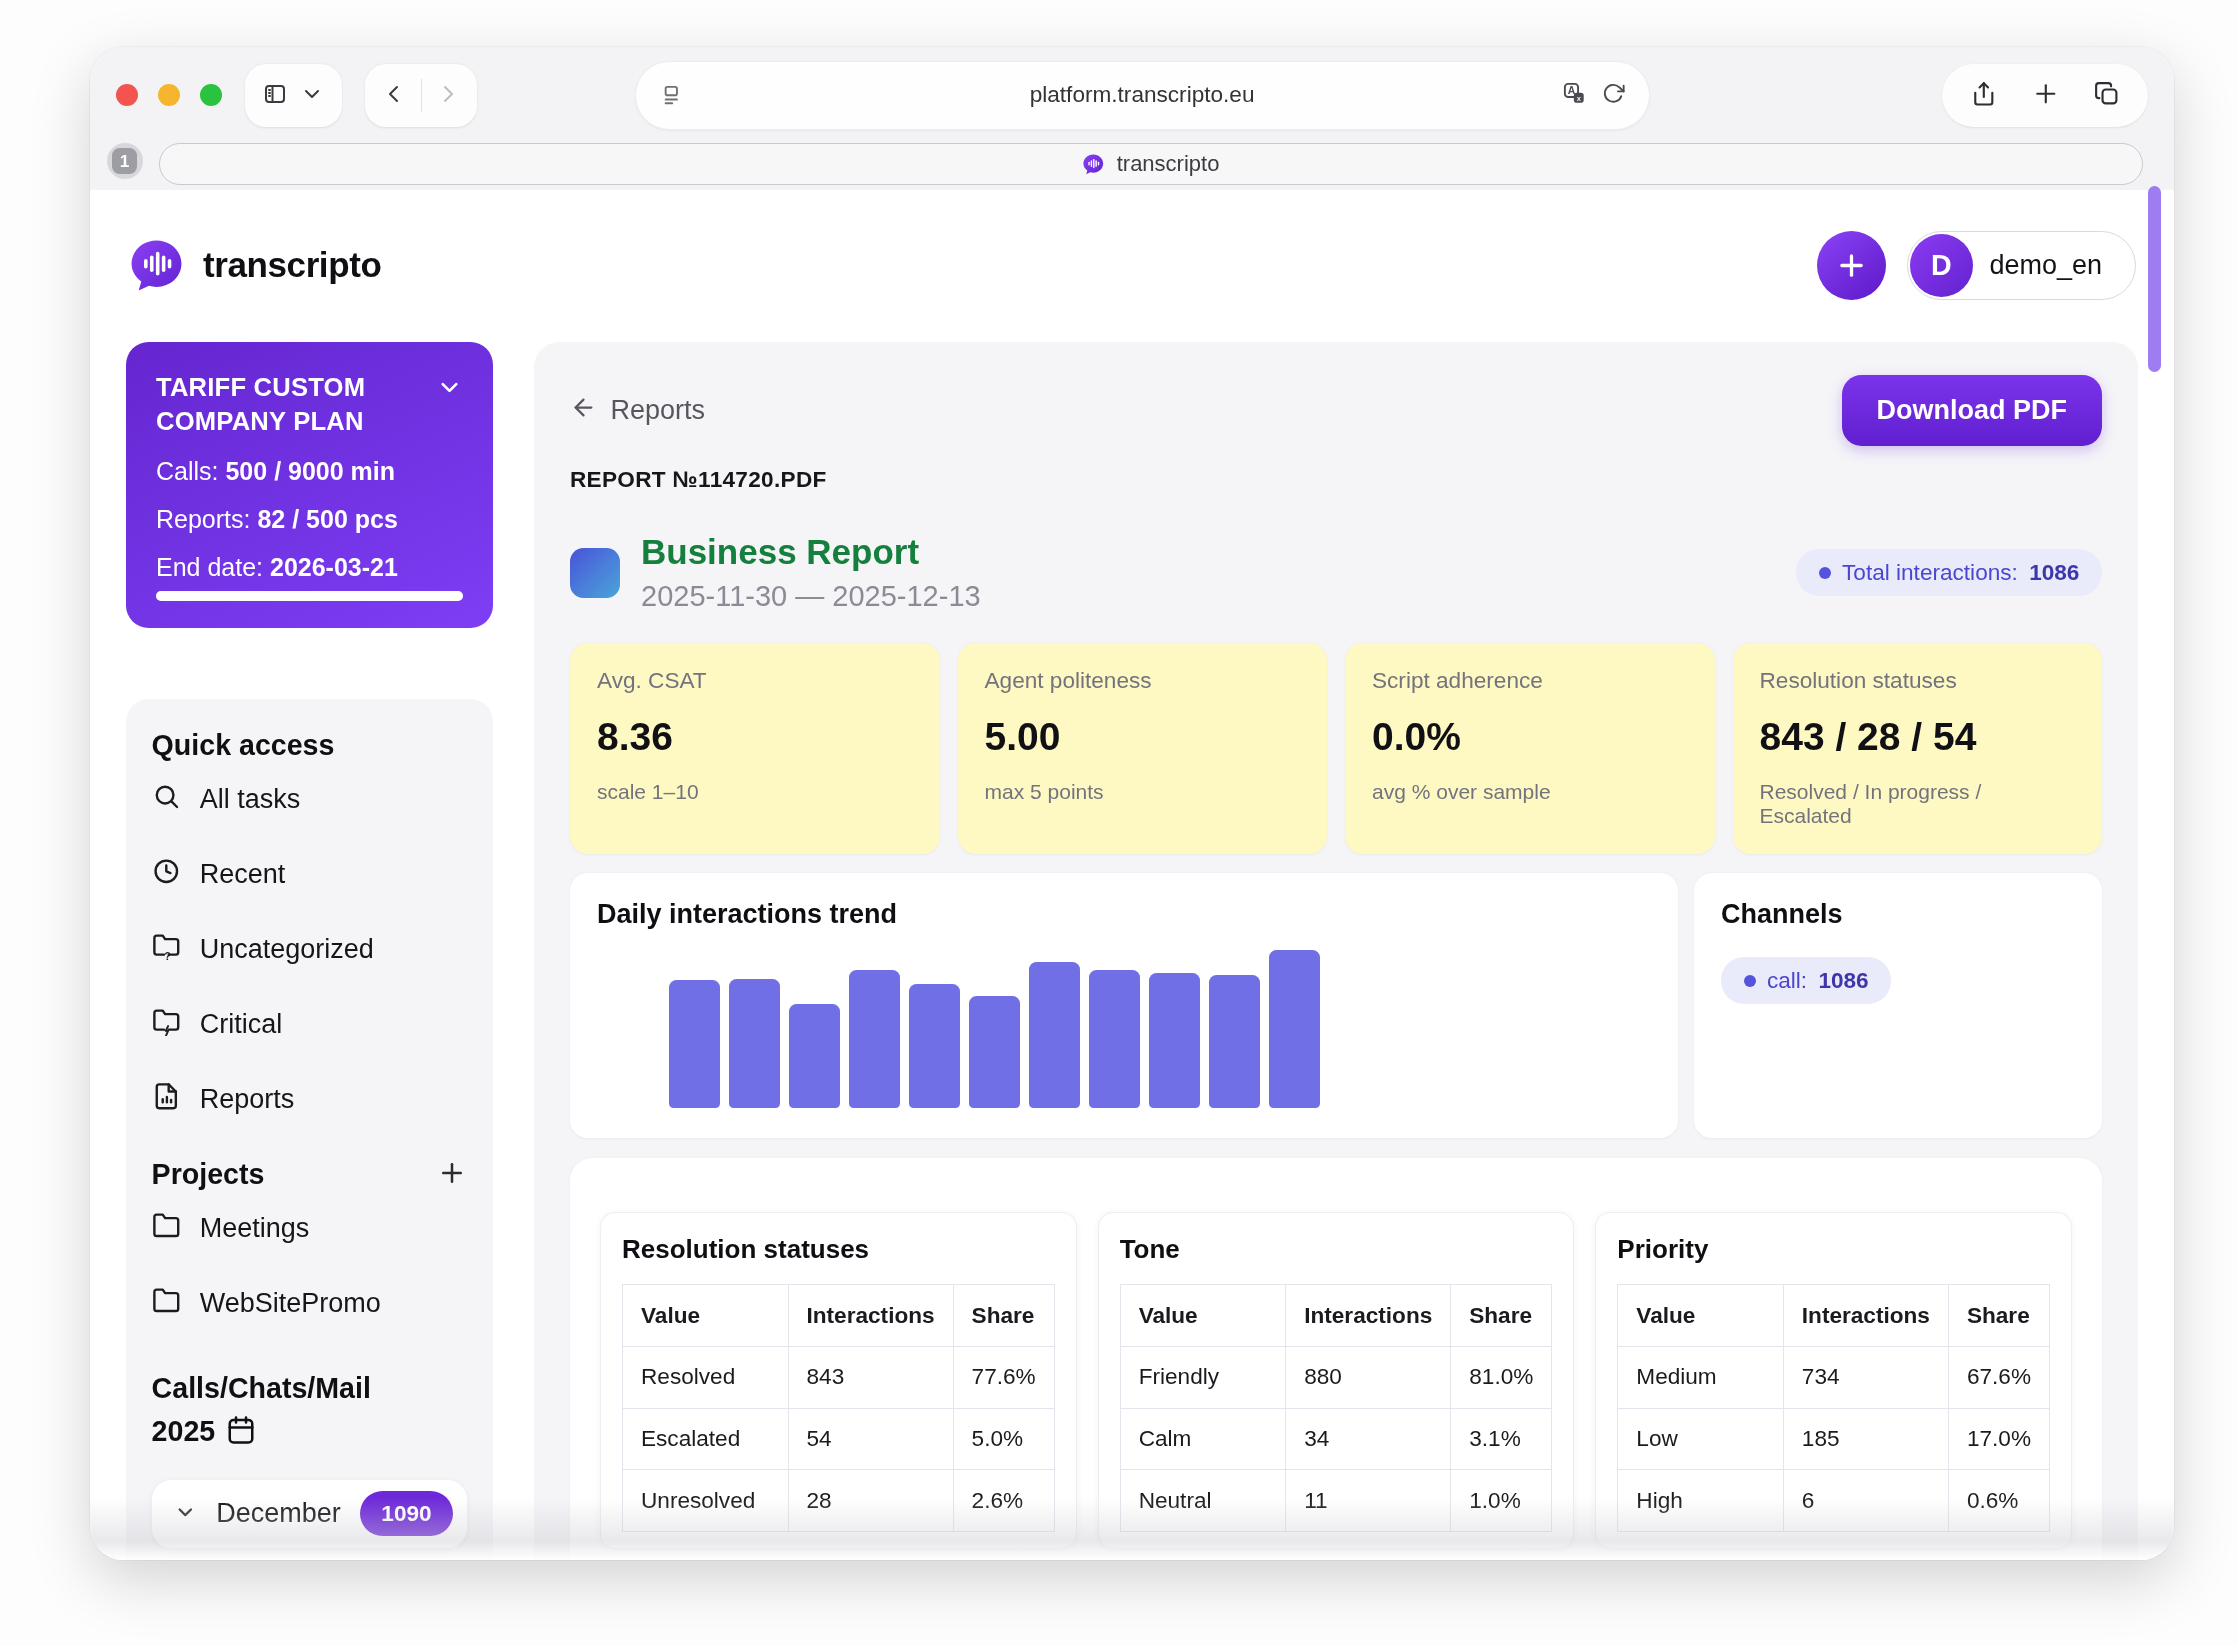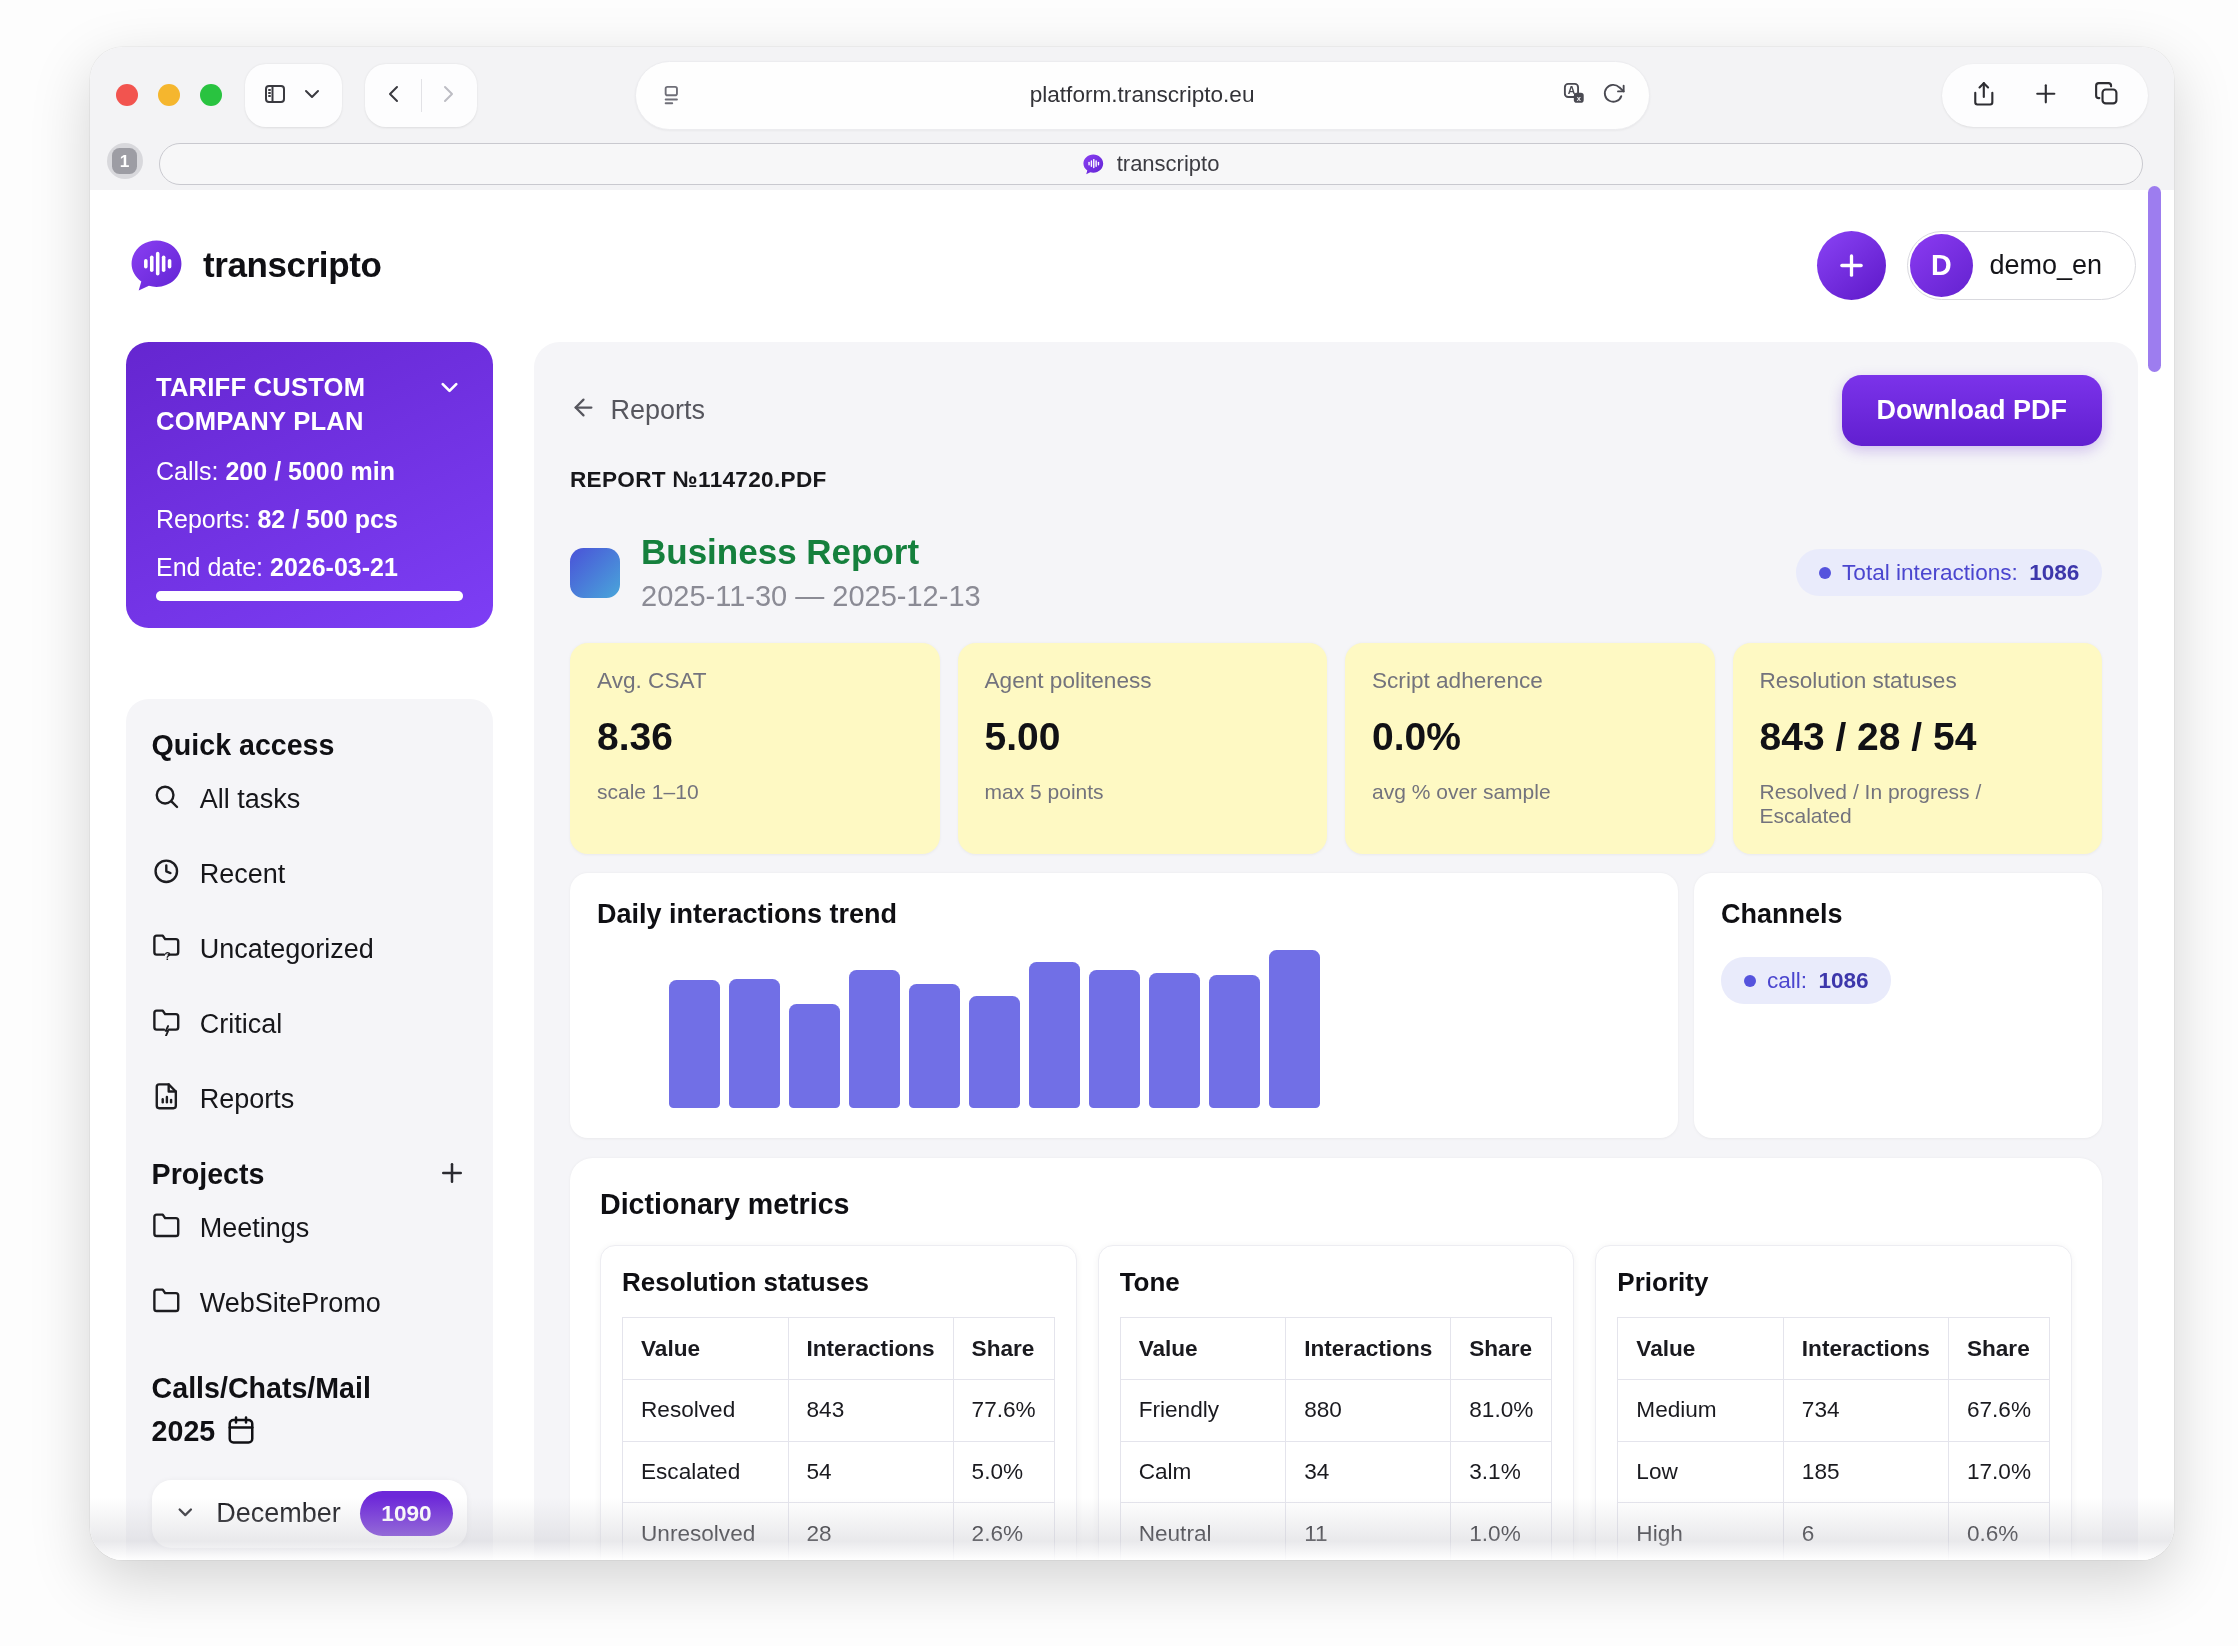--- a/index.html
+++ b/index.html
@@ -270,21 +270,21 @@
     <div class="bodyrow">
 
       <div class="sidebar">
         <div class="tariff">
           <div class="tariff-titlerow">
             <div class="tariff-title">TARIFF CUSTOM COMPANY PLAN</div>
             <span><svg viewBox="0 0 24 24" width="27" height="27" style="stroke-width:2.4">
                   <polyline points="6 9 12 15 18 9"></polyline>
                 </svg></span>
           </div>
-          <div class="tariff-line"><span>Calls:</span> <b>200 / 5000 min</b></div>
+          <div class="tariff-line"><span>Calls:</span> <b>500 / 9000 min</b></div>
           <div class="tariff-line"><span>Reports:</span> <b>82 / 500 pcs</b></div>
           <div class="tariff-line"><span>End date:</span> <b>2026-03-21</b></div>
           <div class="progress-track">
               <div class="progress-fill" style="width: 100%;"></div>
             </div>
         </div>
 
         <div class="sidepanel">
           <div class="sec-title">Quick access</div>
 
@@ -436,21 +436,20 @@
             <div class="cardtitle">Channels</div>
             <div class="lavpill">
               <span class="dot"></span>
               <span class="lab">call:</span>
               <span class="val">1086</span>
             </div>
           </div>
         </div>
 
         <div class="dictcard">
-          <div class="dicttitle">Dictionary metrics</div>
           <div class="tablegrid">
 
             <div class="tcard">
               <div class="ttitle">Resolution statuses</div>
               <table>
                 <tbody>
                     <tr>
                       <th class="c-val">Value</th>
                       <th class="c-int">Interactions</th>
                       <th class="c-sh">Share</th>

